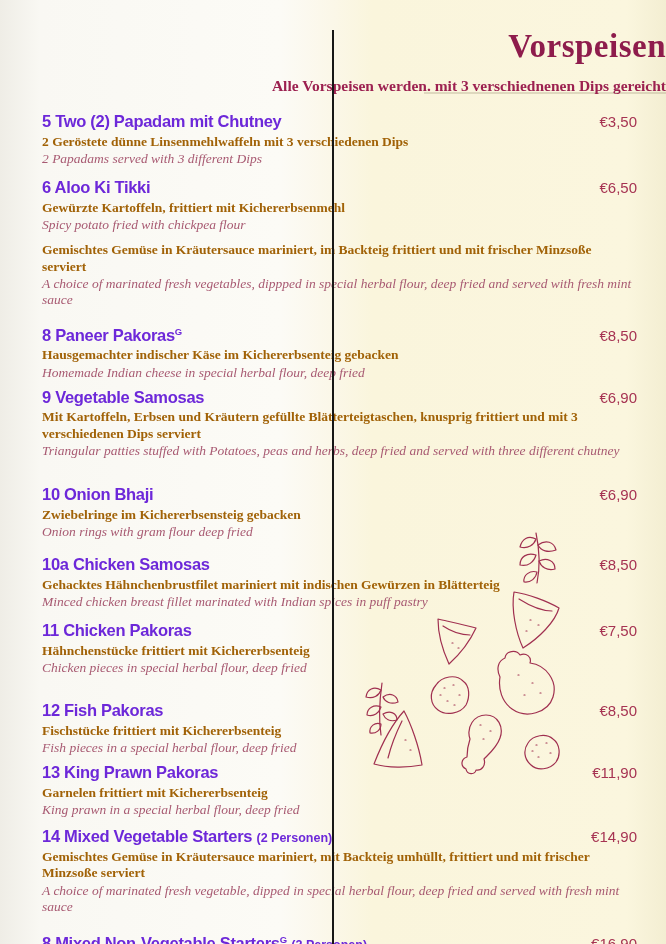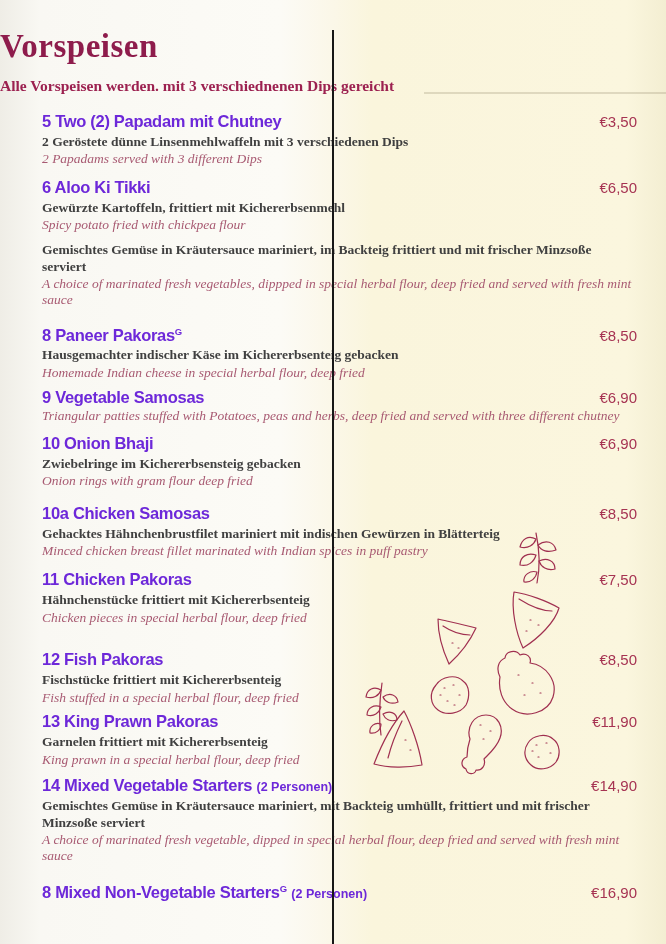--- a/index.html
+++ b/index.html
@@ -4,21 +4,21 @@
 <style>
   html,body{margin:0;padding:0;}
   body{
     width:666px;height:944px;position:relative;overflow:hidden;
     font-family:"Liberation Serif", serif;
     background:linear-gradient(90deg,#efede6 0%,#f9f8f3 6%,#fcfbf6 42%,#fbf7e8 50%,#faf5dc 56%,#fbf6de 94%,#f3eed2 100%);
   }
   .page{position:relative;width:666px;height:944px;}
   .fold-line{position:absolute;left:332px;top:0;width:2px;height:944px;background:#161616;z-index:5;}
   .scan-line{position:absolute;left:424px;top:62px;right:0;height:2px;background:rgba(150,140,110,0.28);z-index:1;}
-  .header{position:relative;text-align:left;z-index:2;}
+  .header{position:relative;text-align:right;z-index:2;}
   h1.title{
     margin:30px 0 0 0;font-family:"Liberation Serif",serif;font-weight:bold;
     font-size:33px;letter-spacing:.5px;color:#8e1c4c;line-height:1.0;
   }
   .subtitle{
     margin:14px 0 0 0;font-family:"Liberation Serif",serif;font-weight:bold;
     font-size:15.5px;color:#9c2150;
   }
   .menu-items{position:relative;z-index:2;margin-top:16px;padding:0 29px 0 42px;}
   .menu-item{margin-bottom:10px;}
@@ -28,31 +28,31 @@
     letter-spacing:-0.3px;color:#6d28d9;line-height:1.25;white-space:nowrap;
   }
   .item-sup{font-size:9.5px;vertical-align:super;font-weight:bold;letter-spacing:0;}
   .item-sup:empty,.item-note:empty{display:none;}
   .item-note{font-size:12.5px;font-weight:bold;letter-spacing:0;margin-top:24px;}
   .item-price{
     font-family:"Liberation Sans",sans-serif;font-size:15px;color:#a63352;
     white-space:nowrap;flex:0 0 auto;margin-left:12px;
   }
   .desc-de{
-    margin:2px 0 0 0;font-weight:bold;font-size:13.5px;color:#404040;line-height:1.22;
+    margin:2px 0 0 0;font-weight:bold;font-size:13.5px;color:#a16207;line-height:1.22;
   }
   .desc-en{
     margin:1px 0 0 0;font-style:italic;font-size:13.5px;color:#a85a72;line-height:1.18;
   }
   
   .menu-item:nth-child(1){margin-bottom:10px;}
   .menu-item:nth-child(2){margin-bottom:9px;}
   .menu-item:nth-child(3){margin-bottom:17px;}
   .menu-item:nth-child(4){margin-bottom:6px;}
-  .menu-item:nth-child(5){margin-bottom:9px;}
+  .menu-item:nth-child(5){margin-bottom:25px;}
   .menu-item:nth-child(6){margin-bottom:14px;}
   .menu-item:nth-child(7){}
   .menu-item:nth-child(8){margin-bottom:24px;}
   .menu-item:nth-child(9){margin-bottom:6px;}
   .menu-item:nth-child(10){margin-bottom:8px;}
   .menu-item:nth-child(11){margin-bottom:18px;}
   .menu-item:nth-child(12){margin-bottom:0;}
   .illustrations{position:absolute;left:350px;top:495px;width:230px;height:270px;z-index:1;}
   .illustrations *{vector-effect:non-scaling-stroke;}
 </style>
@@ -163,20 +163,21 @@
       <p class="desc-de">Hausgemachter indischer Käse im Kichererbsenteig gebacken</p>
       <p class="desc-en">Homemade Indian cheese in special herbal flour, deep fried</p>
     </div>
       <div class="menu-item">
       <div class="item-row">
         <div class="item-title">
           <span>9 Vegetable Samosas</span> 
         </div>
         <div class="item-price">€6,90</div>
       </div>
+      <p class="desc-de">Mit Kartoffeln, Erbsen und Kräutern gefüllte Blätterteigtaschen,  knusprig frittiert und mit 3 verschiedenen Dips serviert</p>
       <p class="desc-en">Triangular patties stuffed with Potatoes, peas and herbs, deep fried and served with three different chutney</p>
     </div>
       <div class="menu-item">
       <div class="item-row">
         <div class="item-title">
           <span>10 Onion Bhaji</span> 
         </div>
         <div class="item-price">€6,90</div>
       </div>
       <p class="desc-de">Zwiebelringe im Kichererbsensteig gebacken</p>
@@ -203,21 +204,21 @@
       <p class="desc-en">Chicken pieces in special herbal flour, deep fried</p>
     </div>
       <div class="menu-item">
       <div class="item-row">
         <div class="item-title">
           <span>12 Fish Pakoras</span> 
         </div>
         <div class="item-price">€8,50</div>
       </div>
       <p class="desc-de">Fischstücke frittiert mit Kichererbsenteig</p>
-      <p class="desc-en">Fish stuffed in a special herbal flour, deep fried</p>
+      <p class="desc-en">Fish pieces in a special herbal flour, deep fried</p>
     </div>
       <div class="menu-item">
       <div class="item-row">
         <div class="item-title">
           <span>13 King Prawn Pakoras</span> 
         </div>
         <div class="item-price">€11,90</div>
       </div>
       <p class="desc-de">Garnelen frittiert mit Kichererbsenteig</p>
       <p class="desc-en">King prawn in a special herbal flour, deep fried</p>

